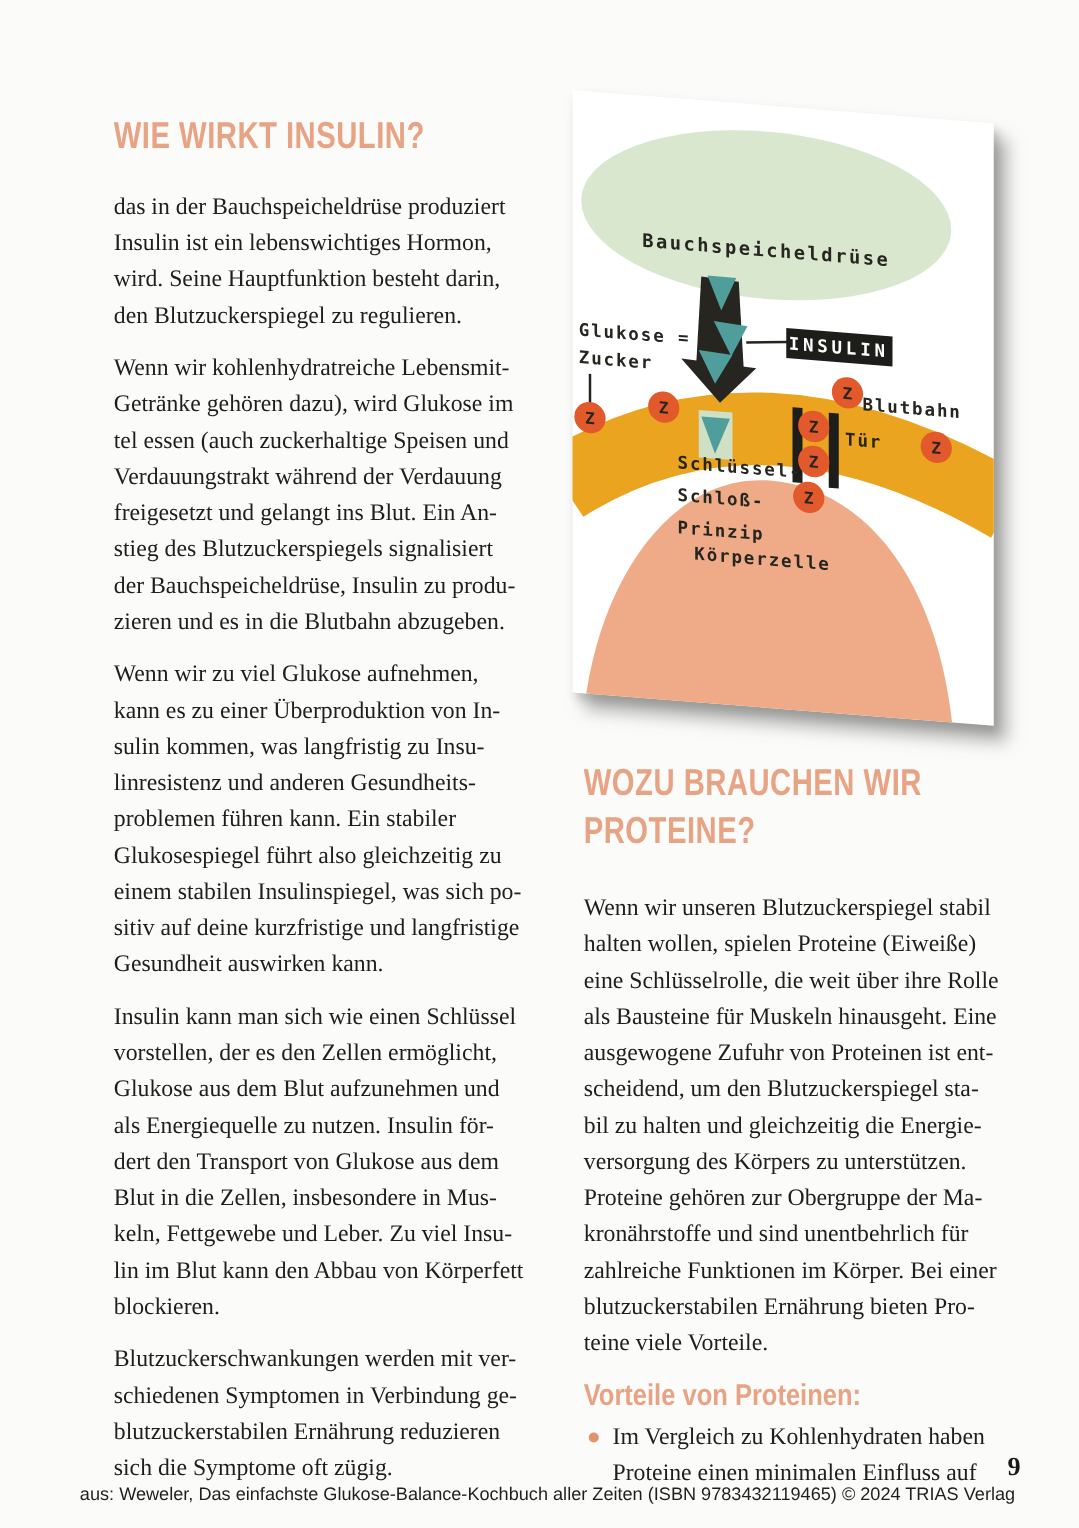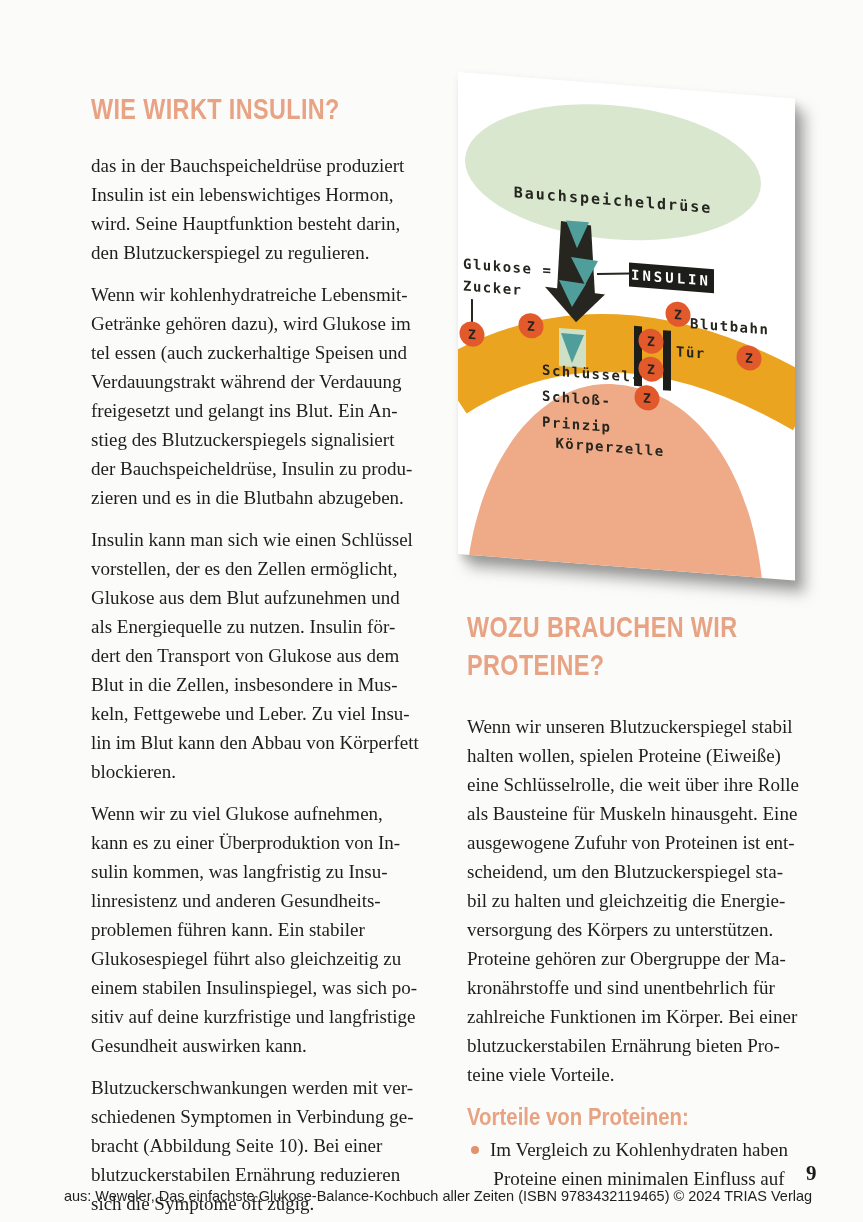--- a/index.html
+++ b/index.html
@@ -21,21 +21,21 @@
 
   .para { margin:0 0 13px 0; }
   .line { font-size:19px; line-height:29px; white-space:nowrap; }
 
   .subheading {
     font-family:"Liberation Sans", sans-serif; font-weight:bold;
     color:#e7a384; font-size:24px; line-height:23px; margin:16px 0 7px 0;
   }
   .subheading .cond { display:inline-block; transform:scaleX(0.85); transform-origin:left center; white-space:nowrap; }
 
-  .bullet-item { display:flex; align-items:flex-start;text-align:center; }
+  .bullet-item { display:flex; align-items:flex-start; }
   .bullet-dot  { flex:none; width:8px; height:8px; border-radius:50%; background:#e2926c; margin:11px 11px 0 4px; }
 
   
   #card {
     position:absolute; left:458px; top:72px; width:337px; height:482px;
     background:#ffffff; transform:skewY(4.5deg); transform-origin:top left;
     box-shadow:10px 12px 14px rgba(105,105,105,0.55), 3px 5px 7px rgba(125,125,125,0.32);
   }
   #card svg { position:absolute; left:0; top:0; width:100%; height:100%; display:block; }
   text.illu {
@@ -72,50 +72,49 @@
   <div class="para">
 
   <div class="line">Wenn wir kohlenhydratreiche Lebensmit-</div>
       <div class="line">Getränke gehören dazu), wird Glukose im</div>
       <div class="line">tel essen (auch zuckerhaltige Speisen und</div>
       <div class="line">Verdauungstrakt während der Verdauung</div>
       <div class="line">freigesetzt und gelangt ins Blut. Ein An-</div>
       <div class="line">stieg des Blutzuckerspiegels signalisiert</div>
       <div class="line">der Bauchspeicheldrüse, Insulin zu produ-</div>
       <div class="line">zieren und es in die Blutbahn abzugeben.</div>
+    </div>
+  <div class="para">
+
+  <div class="line">Wenn wir zu viel Glukose aufnehmen,</div>
+      <div class="line">kann es zu einer Überproduktion von In-</div>
+      <div class="line">sulin kommen, was langfristig zu Insu-</div>
+      <div class="line">linresistenz und anderen Gesundheits-</div>
+      <div class="line">problemen führen kann. Ein stabiler</div>
+      <div class="line">Glukosespiegel führt also gleichzeitig zu</div>
+      <div class="line">einem stabilen Insulinspiegel, was sich po-</div>
+      <div class="line">sitiv auf deine kurzfristige und langfristige</div>
+      <div class="line">Gesundheit auswirken kann.</div>
     </div>
   <div class="para">
 
   <div class="line">Insulin kann man sich wie einen Schlüssel</div>
       <div class="line">vorstellen, der es den Zellen ermöglicht,</div>
       <div class="line">Glukose aus dem Blut aufzunehmen und</div>
       <div class="line">als Energiequelle zu nutzen. Insulin för-</div>
       <div class="line">dert den Transport von Glukose aus dem</div>
       <div class="line">Blut in die Zellen, insbesondere in Mus-</div>
       <div class="line">keln, Fettgewebe und Leber. Zu viel Insu-</div>
       <div class="line">lin im Blut kann den Abbau von Körperfett</div>
       <div class="line">blockieren.</div>
     </div>
   <div class="para">
 
-  <div class="line">Wenn wir zu viel Glukose aufnehmen,</div>
-      <div class="line">kann es zu einer Überproduktion von In-</div>
-      <div class="line">sulin kommen, was langfristig zu Insu-</div>
-      <div class="line">linresistenz und anderen Gesundheits-</div>
-      <div class="line">problemen führen kann. Ein stabiler</div>
-      <div class="line">Glukosespiegel führt also gleichzeitig zu</div>
-      <div class="line">einem stabilen Insulinspiegel, was sich po-</div>
-      <div class="line">sitiv auf deine kurzfristige und langfristige</div>
-      <div class="line">Gesundheit auswirken kann.</div>
-    </div>
-  <div class="para">
-
   <div class="line">Blutzuckerschwankungen werden mit ver-</div>
       <div class="line">schiedenen Symptomen in Verbindung ge-</div>
-      <div class="line">bracht (Abbildung Seite 10). Bei einer</div>
       <div class="line">blutzuckerstabilen Ernährung reduzieren</div>
       <div class="line">sich die Symptome oft zügig.</div>
     </div>
 </div>
 
 <div id="card">
   <svg viewBox="0 0 337 482">
 
     <ellipse cx="155" cy="88" rx="148" ry="67" fill="#d9e7cf"></ellipse>
     <text class="illu illu-big" x="155" y="121" text-anchor="middle">Bauchspeicheldrüse</text>

